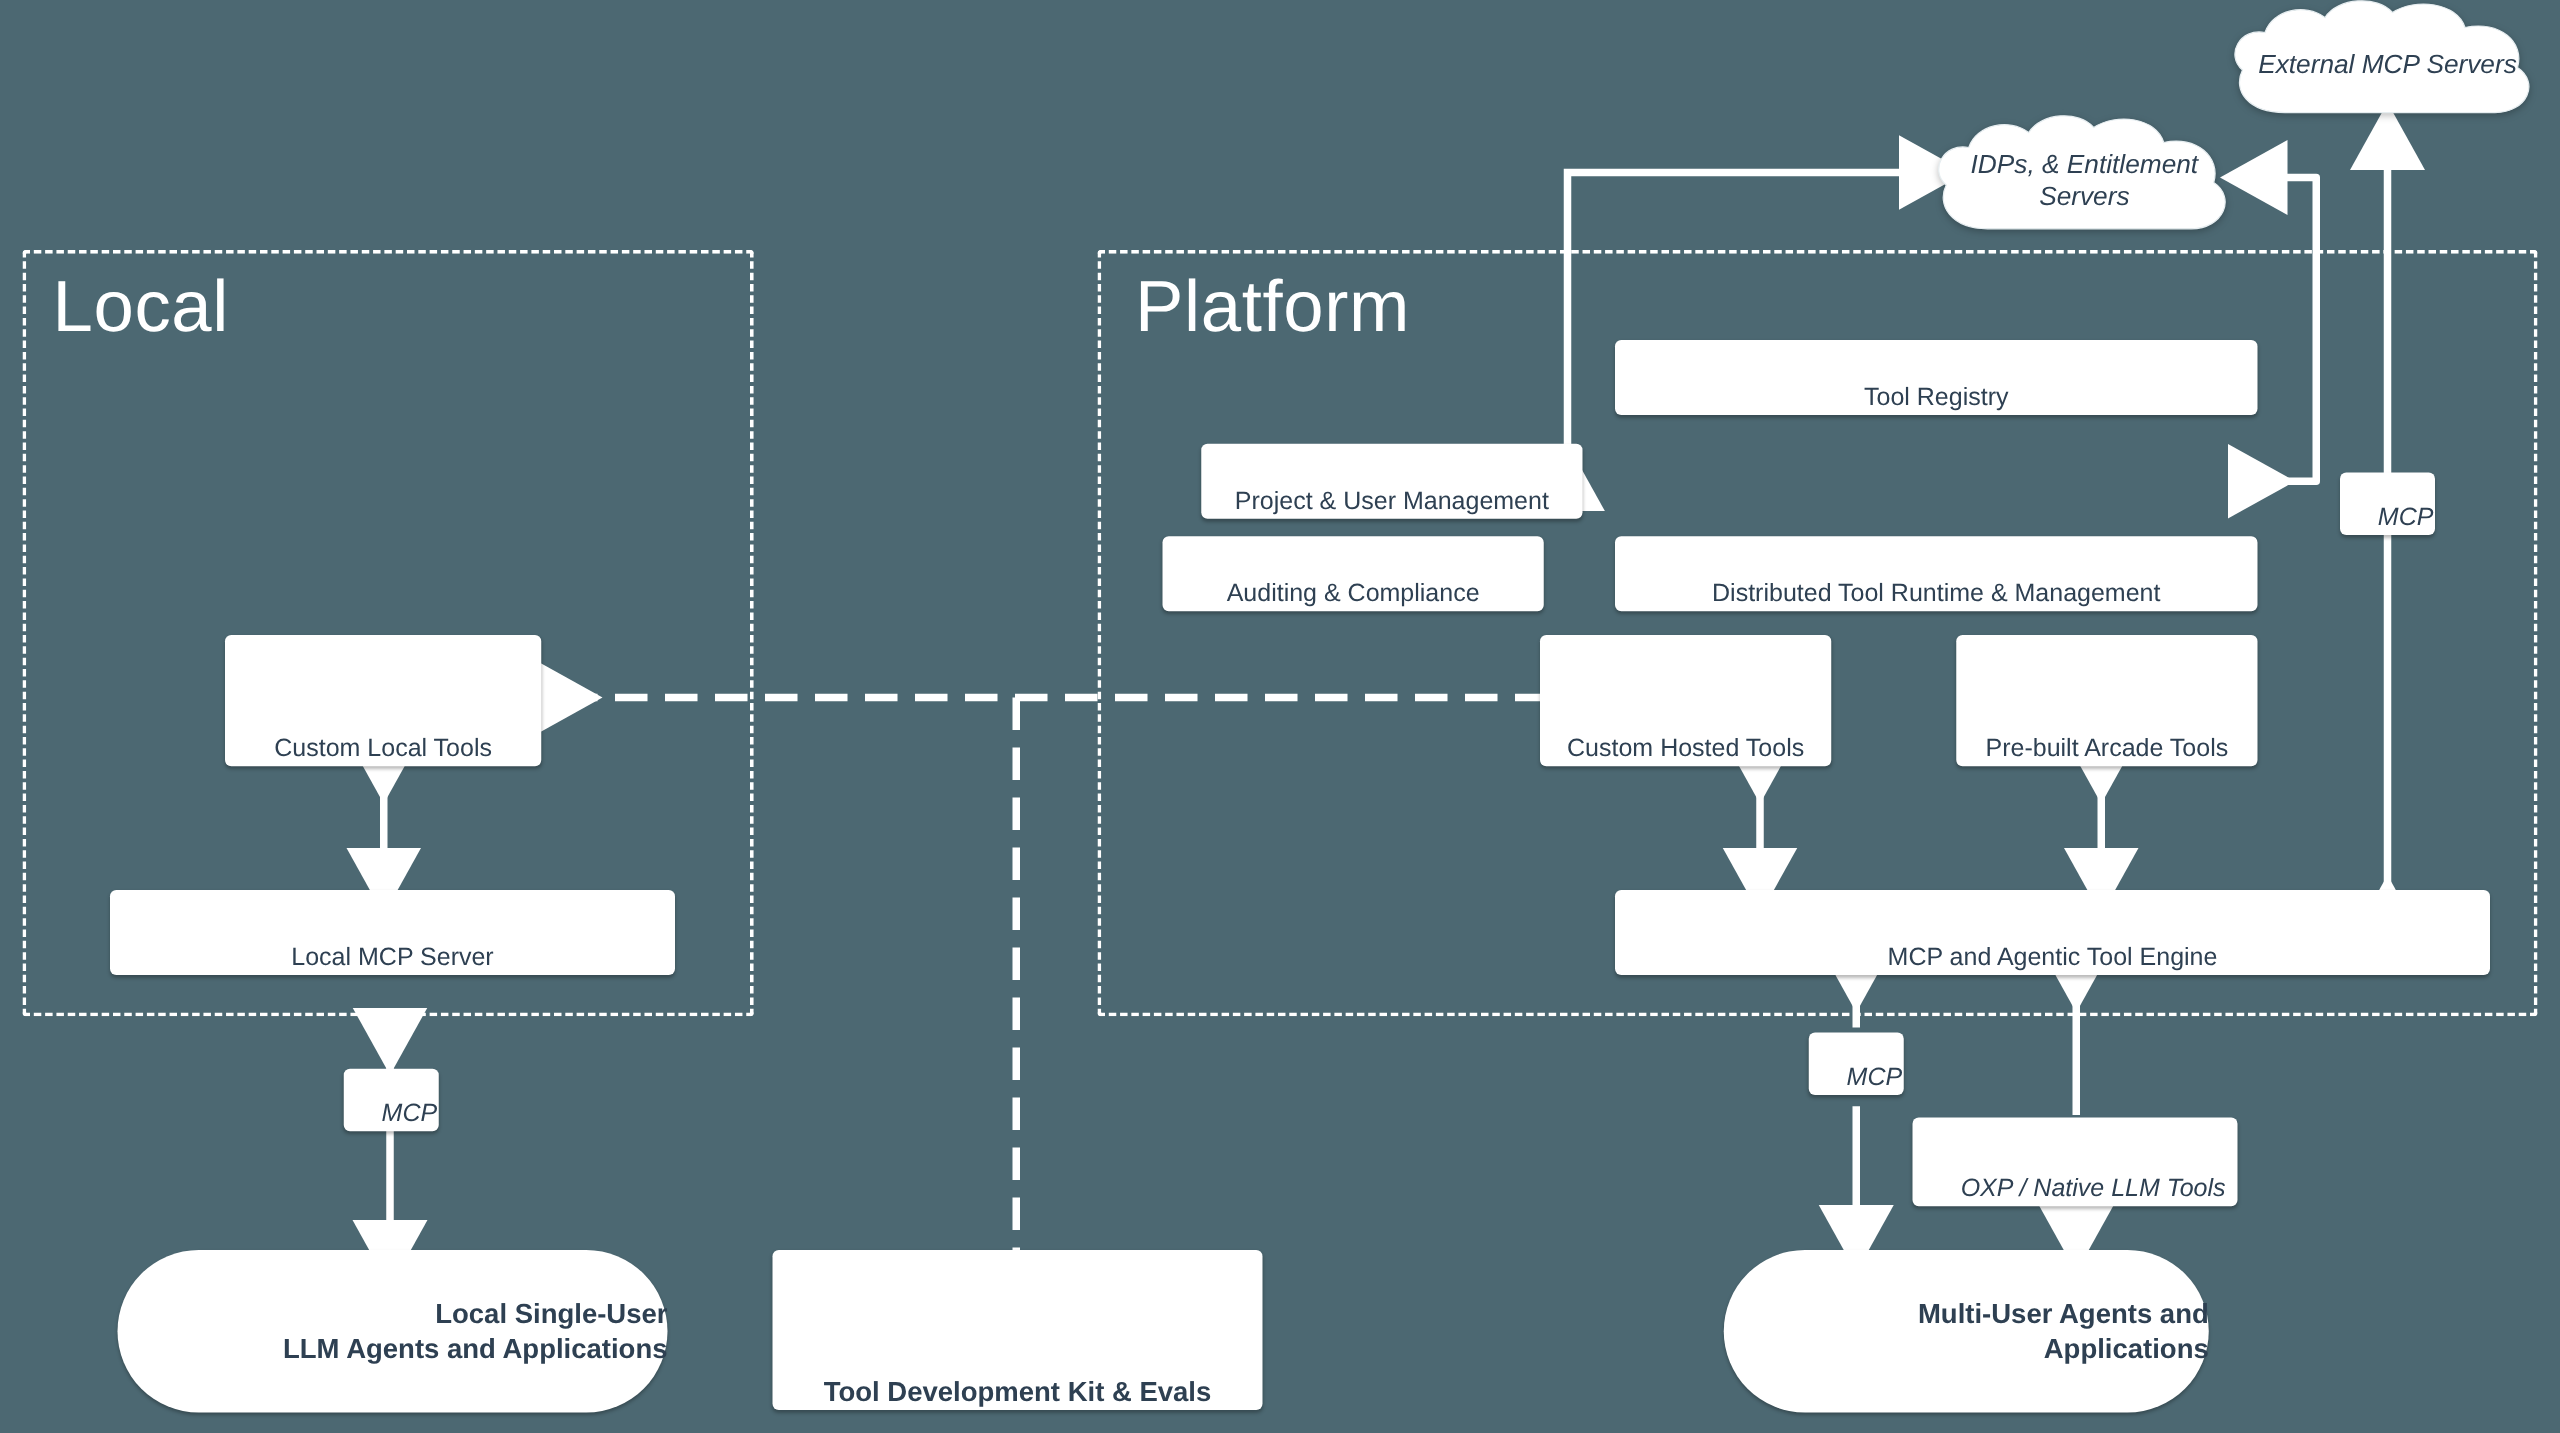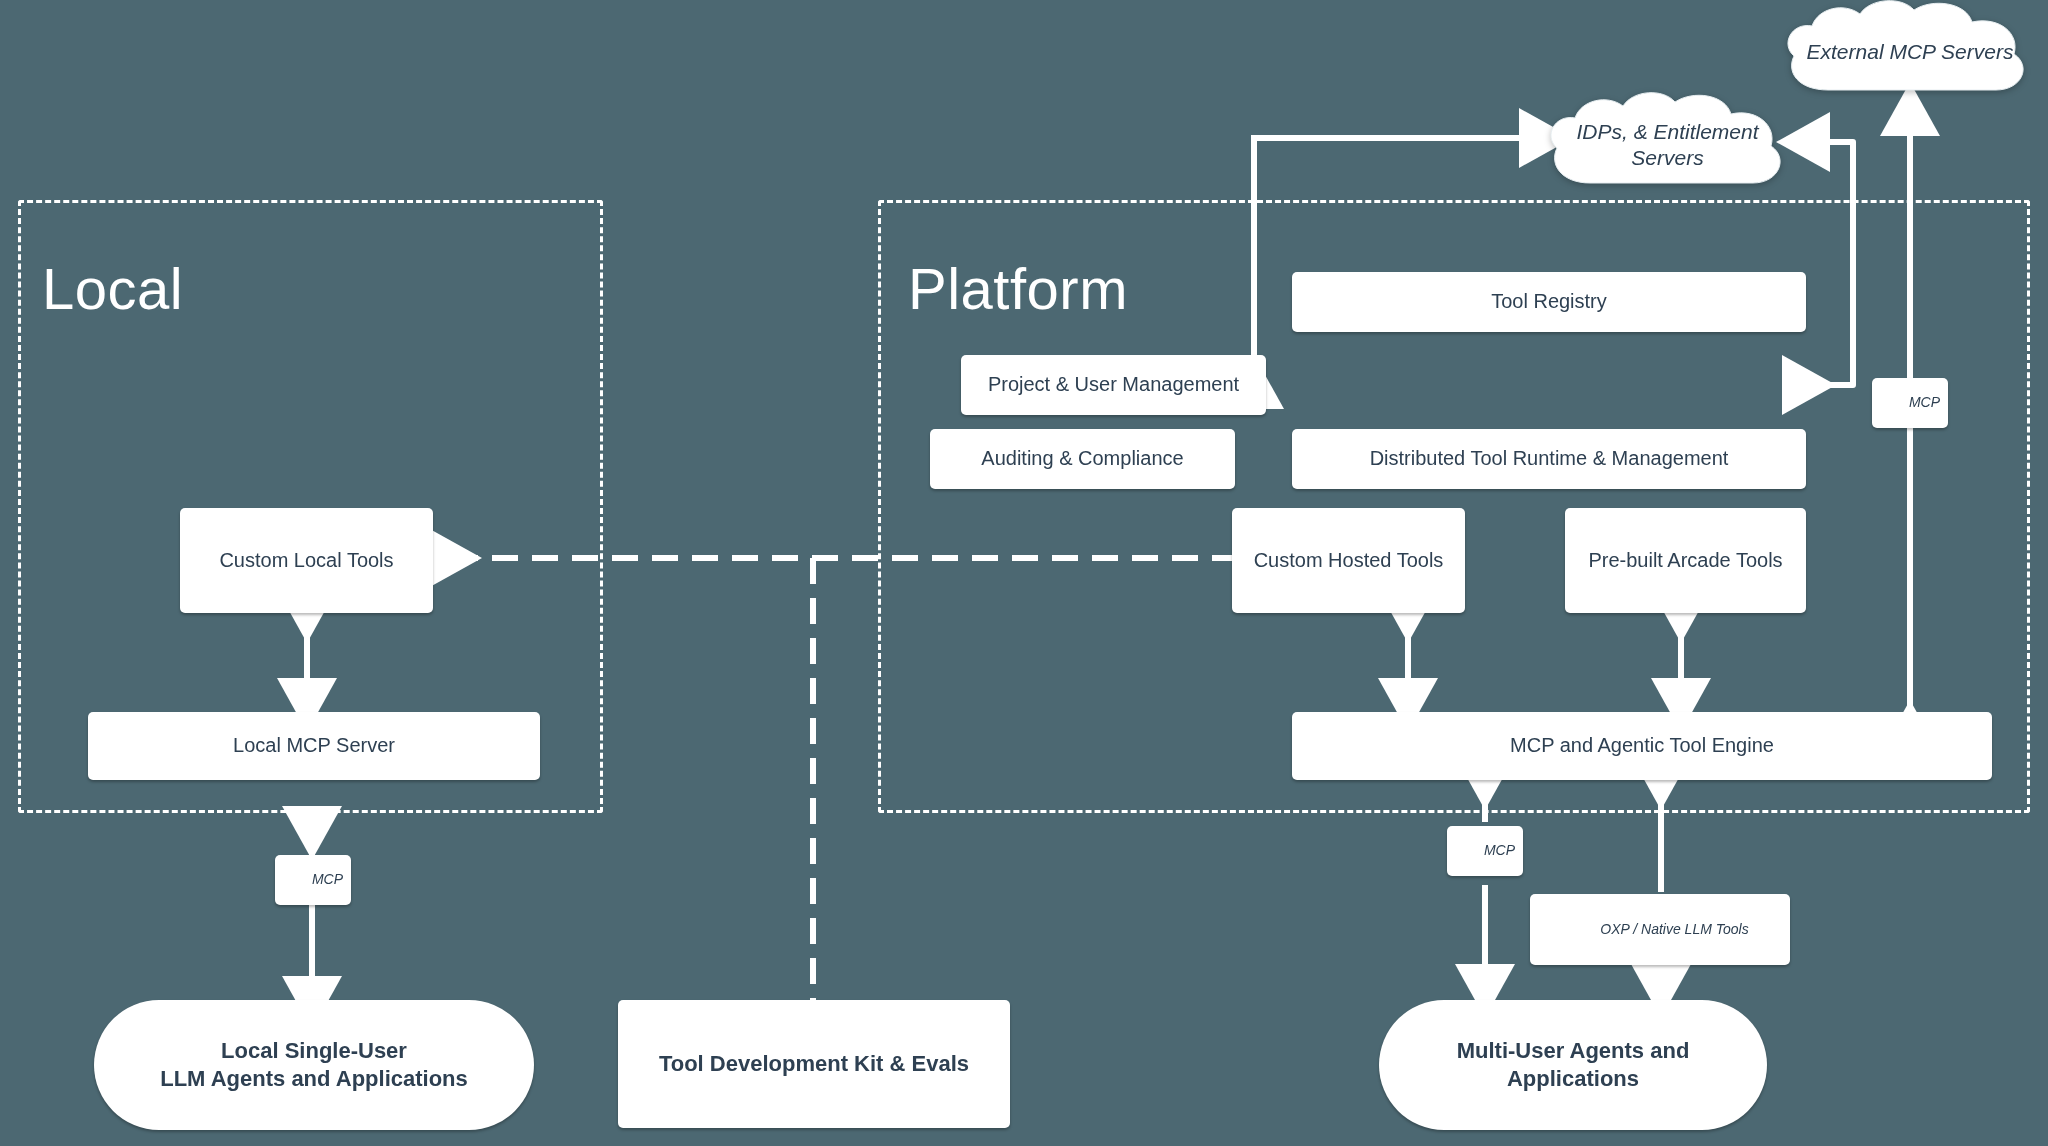--- a/index.html
+++ b/index.html
@@ -9,21 +9,21 @@
     font-family:"Liberation Sans", sans-serif;
     overflow:hidden;
     position:relative;
   }
   #stage{position:absolute;inset:0;}
   svg.layer{position:absolute;left:0;top:0;width:2048px;height:1146px;pointer-events:none;}
   .node{
     position:absolute;
     background:#ffffff;
     color:#2e4052;
-    display:flex;align-items:center;justify-content:center;
+    display:flex;align-items:flex-end;justify-content:center;
     text-align:center;
     box-sizing:border-box;
     box-shadow:0 2px 3px rgba(0,0,0,0.28);
     line-height:1.28;
   }
   .rect{border-radius:5px;}
   .pill{border-radius:70px;}
   .label-chip{border-radius:5px;font-style:italic;}
   .zone{
     position:absolute;
@@ -31,25 +31,24 @@
     border-radius:3px;
     box-sizing:border-box;
   }
   .zone-title{
     position:absolute;
     color:#ffffff;
     font-size:58px;
     font-weight:400;
     letter-spacing:0.5px;
     white-space:nowrap;
-    margin-top:43px;
   }
   .t-norm{font-size:20px;font-weight:400;}
   .t-bold{font-size:22px;font-weight:bold;}
-  .t-ital{font-size:14px;font-style:italic;font-weight:400;padding-left:29px;}
+  .t-ital{font-size:20px;font-style:italic;font-weight:400;padding-left:29px;}
   .cloud-text{
     position:absolute;color:#2e4052;font-style:italic;font-size:21px;
     text-align:center;width:100%;left:0;
   }
   .cloudwrap{position:absolute;}
 </style>
 </head>
 <body>
 
 <div id="stage">

